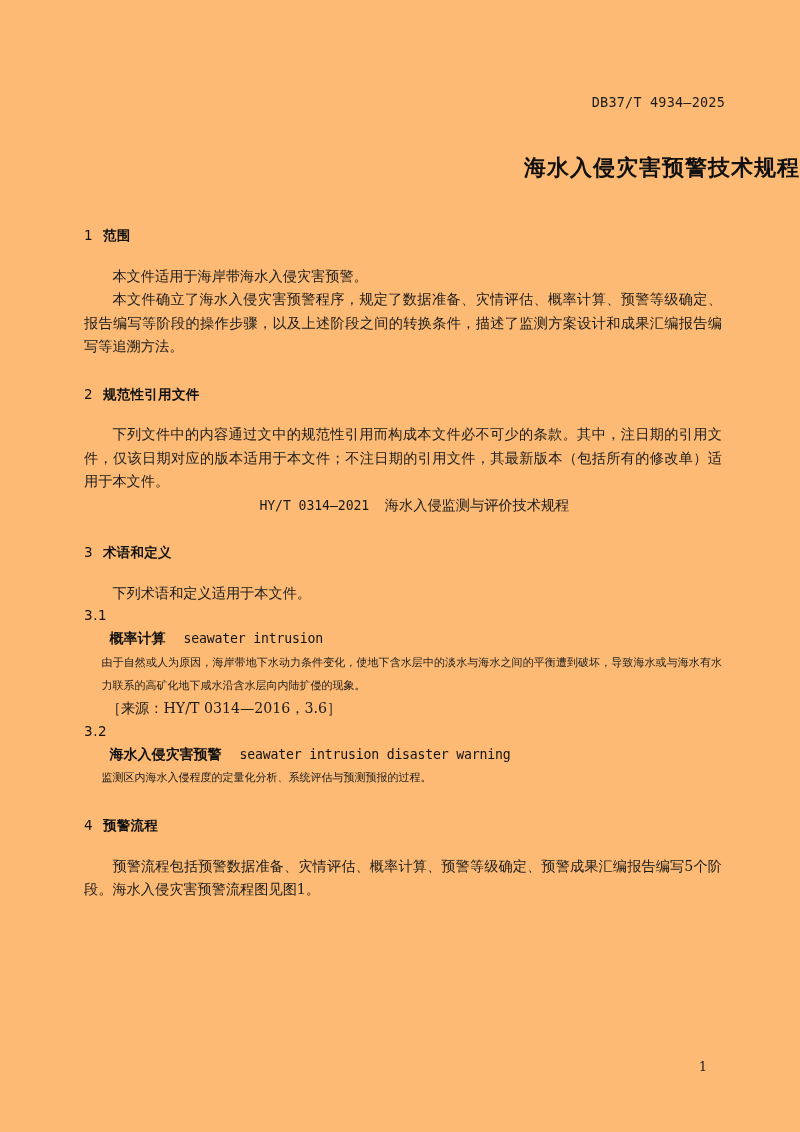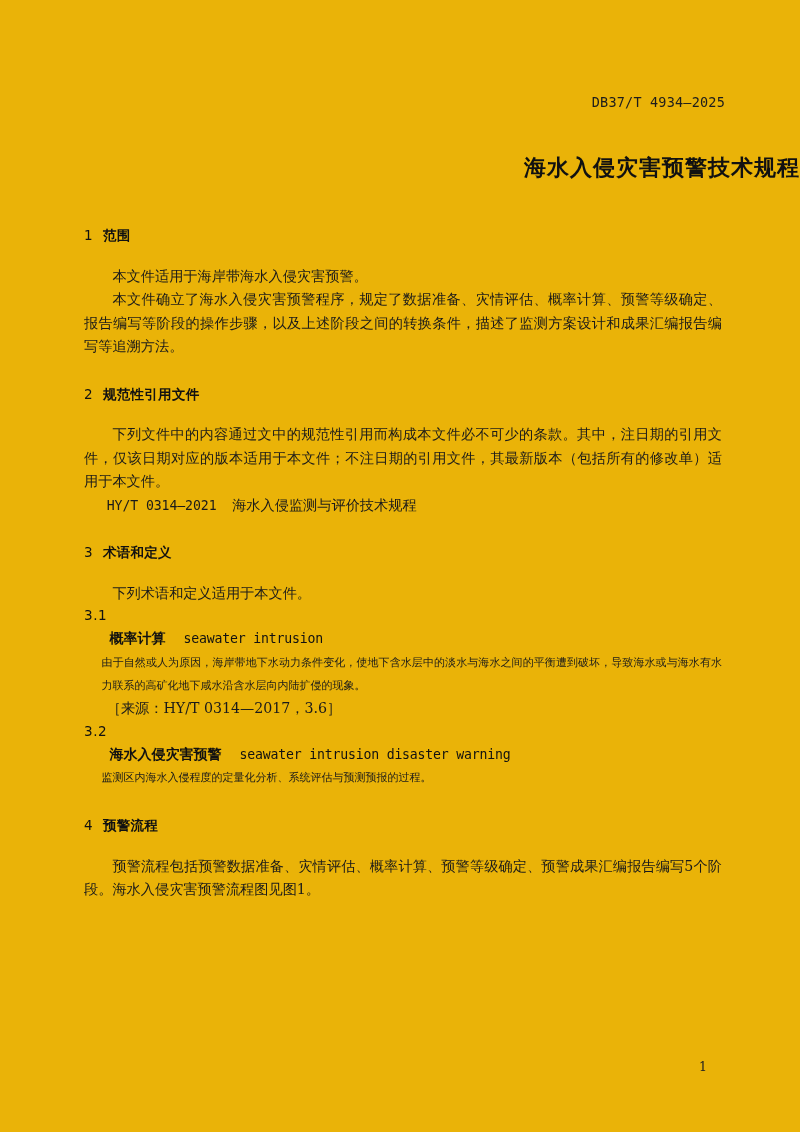--- a/index.html
+++ b/index.html
@@ -4,21 +4,21 @@
 <style>
   html, body {
     margin: 0;
     padding: 0;
     background: #ffffff;
   }
   .page {
     position: relative;
     width: 800px;
     height: 1132px;
-    background: #eab308;
+    background: #fdba74;
     overflow: hidden;
     font-family: "DejaVu Serif", "Liberation Serif", serif;
     color: #1a1a1a;
   }
   
   .header-std-no {
     position: absolute;
     top: 94px;
     right: 75px;
     font-family: "DejaVu Sans Mono", monospace;
@@ -79,20 +79,21 @@
   }
   p.body-text.indent {
     text-indent: 2em;
   }
   p.ref-line {
     margin: 0;
     font-size: 14.2px;
     line-height: 23.4px;
     padding-left: 1.6em;
     color: #1a1a1a;
+    text-align: center;
   }
   .mono {
     font-family: "DejaVu Sans Mono", monospace;
     font-size: 13.2px;
     letter-spacing: -0.1px;
   }
   p.term-line {
     margin: 0;
     padding-left: 1.6em;
     line-height: 23.4px;
@@ -170,21 +171,21 @@
       <span class="num">3</span><span>术语和定义</span>
     </div>
     <div class="gap-md"></div>
     <p class="body-text indent">下列术语和定义适用于本文件。</p>
 
     <p class="sub-num">3.1</p>
     <p class="term-line">
       <span class="term-cn">概率计算</span><span class="term-en">seawater intrusion</span>
     </p>
     <p class="term-def">由于自然或人为原因，海岸带地下水动力条件变化，使地下含水层中的淡水与海水之间的平衡遭到破坏，导致海水或与海水有水力联系的高矿化地下咸水沿含水层向内陆扩侵的现象。</p>
-    <p class="source-line">［来源：HY/T 0314—2017，3.6］</p>
+    <p class="source-line">［来源：HY/T 0314—2016，3.6］</p>
 
     <p class="sub-num">3.2</p>
     <p class="term-line">
       <span class="term-cn">海水入侵灾害预警</span><span class="term-en">seawater intrusion disaster warning</span>
     </p>
     <p class="term-def">监测区内海水入侵程度的定量化分析、系统评估与预测预报的过程。</p>
 
     <div class="gap-lg"></div>
 
     <div class="sec-heading">

